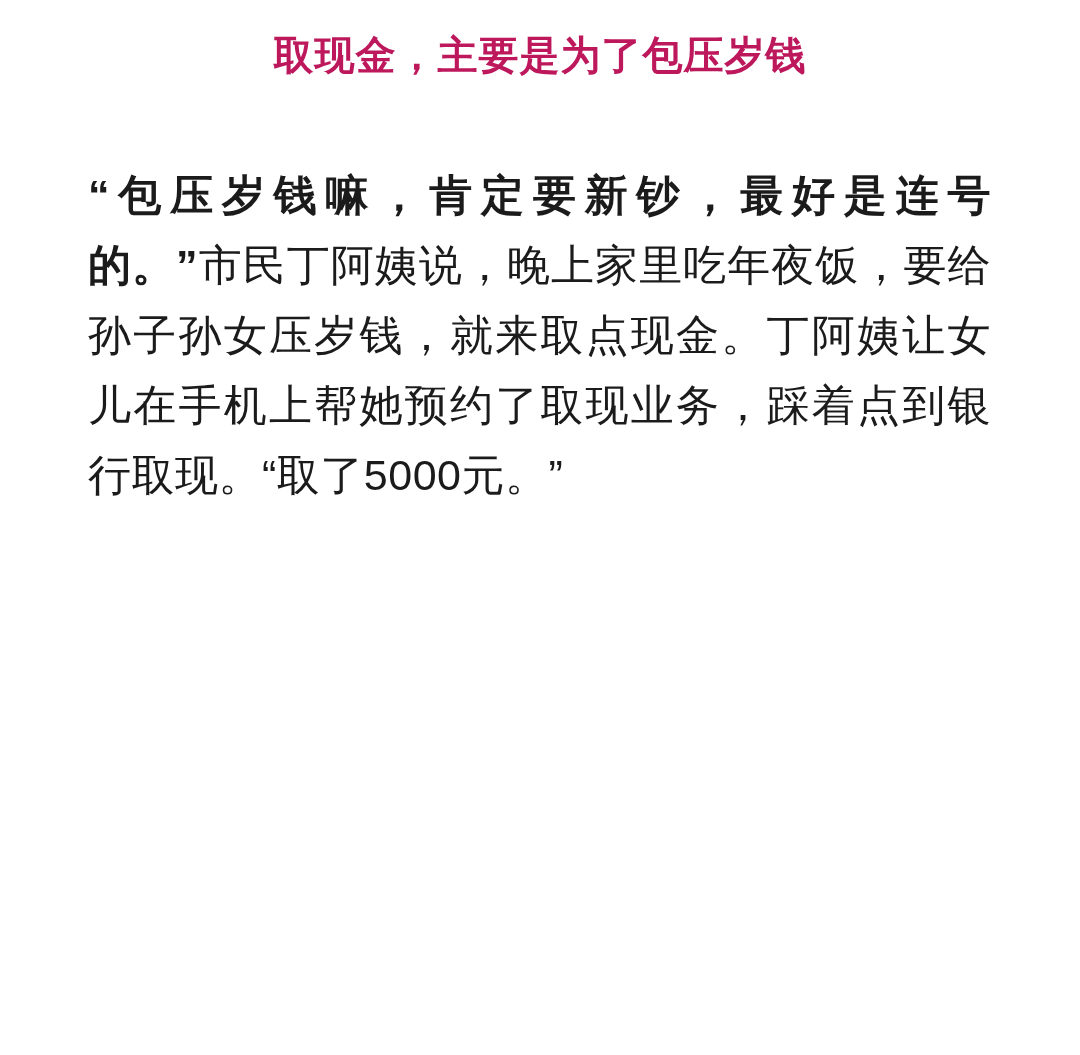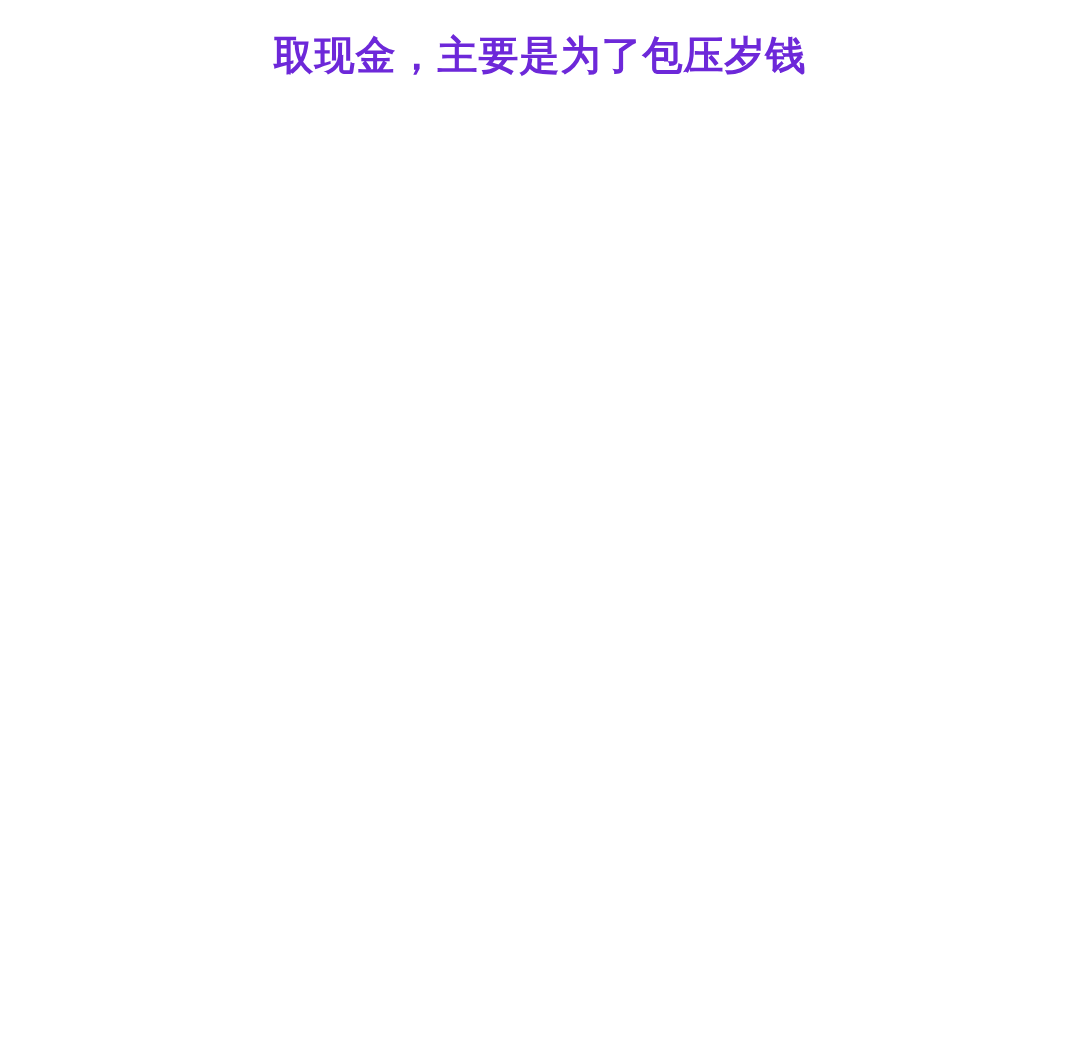--- a/index.html
+++ b/index.html
@@ -17,21 +17,21 @@
     box-sizing: border-box;
     padding-top: 20px;
   }
   .title {
     margin: 0;
     padding: 0 40px;
     text-align: center;
     font-size: 40px;
     font-weight: 700;
     line-height: 70px;
-    color: #6d28d9;
+    color: #be185d;
     letter-spacing: 1px;
   }
   .para {
     margin: 70px 0 0 0;
     padding: 0 89px 0 88px;
     font-size: 43px;
     line-height: 70px;
     color: #1b1b1b;
     text-align: justify;
     letter-spacing: 0.5px;
@@ -41,13 +41,14 @@
   }
 </style>
 </head>
 <body>
 
 <div class="page">
   <h1 class="title">取现金，主要是为了包压岁钱</h1>
 
 
 
+  <p class="para"><span class="lead-bold">“包压岁钱嘛，肯定要新钞，最好是连号的。”</span><span>市民丁阿姨说，晚上家里吃年夜饭，要给孙子孙女压岁钱，就来取点现金。丁阿姨让女儿在手机上帮她预约了取现业务，踩着点到银行取现。“取了5000元。”</span></p>
 </div>
 
 </body></html>

